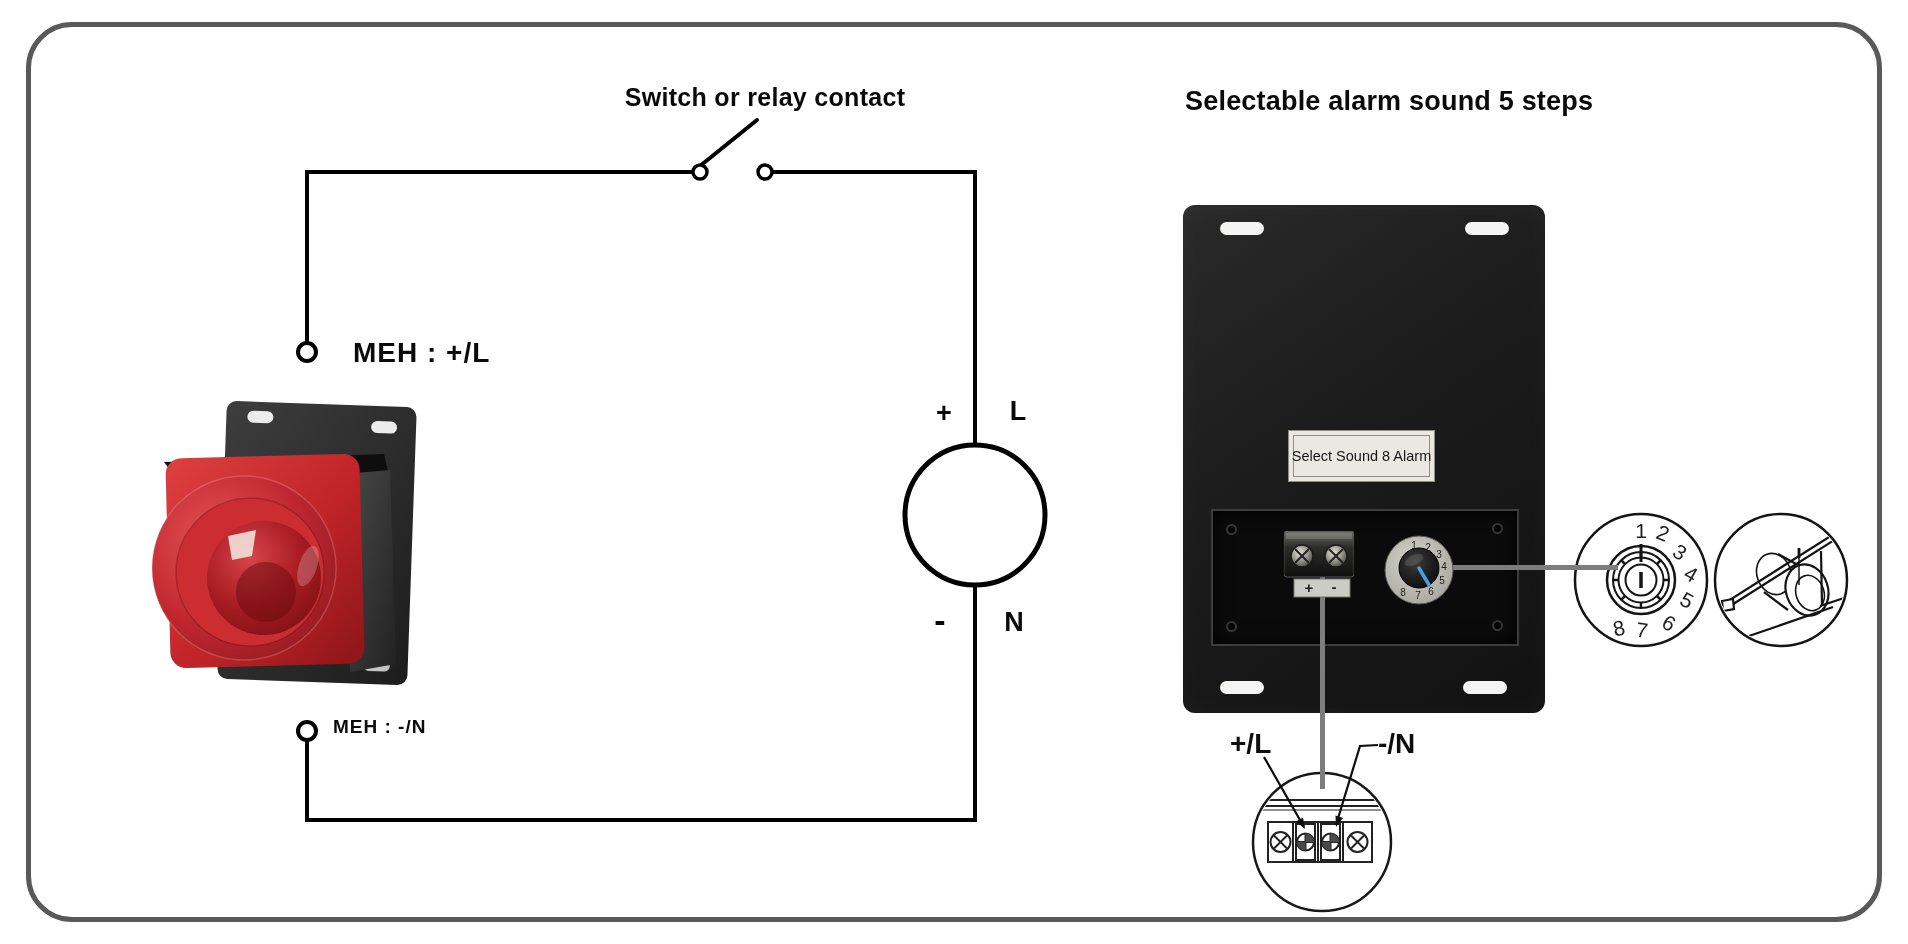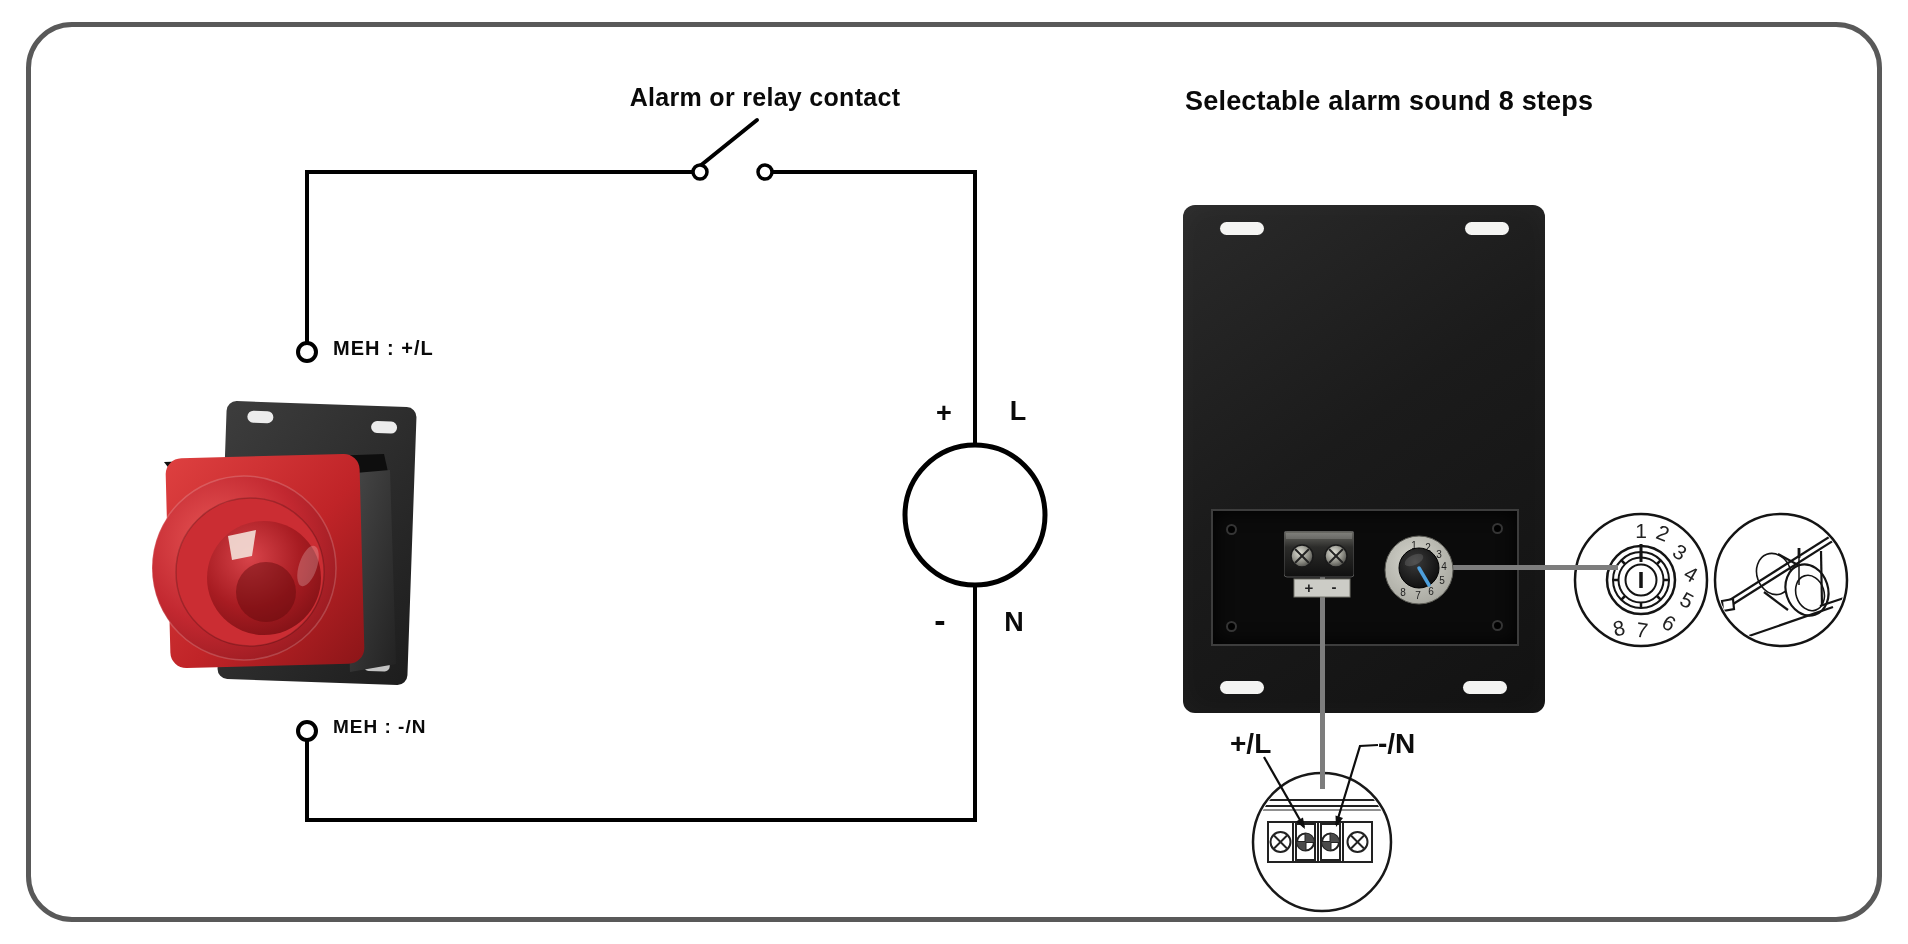--- a/index.html
+++ b/index.html
@@ -9,21 +9,21 @@
 
   
   .frame { left:26px; top:22px; width:1856px; height:900px;
            border:5px solid #595959; border-radius:46px; }
 
   svg text { font-family:"Liberation Sans", sans-serif; }
 
   
   .lbl { position:absolute; color:#0a0a0a; font-weight:bold; white-space:nowrap; }
   .switch-label { left:560px; top:83px; width:410px; text-align:center; font-size:25px; letter-spacing:.3px; }
-  .meh-top    { left:333px; top:337px; font-size:20px; letter-spacing:1px; }
+  .meh-top    { left:353px; top:337px; font-size:28px; letter-spacing:1px; }
   .meh-bottom { left:333px; top:716px; font-size:19px; letter-spacing:1px; }
   .ctr { transform:translate(-50%,-50%); }
   .plus-top  { left:944px; top:413px; font-size:27px; }
   .live-lbl  { left:1018px; top:411px; font-size:27px; }
   .minus-bot { left:940px; top:620px; font-size:34px; }
   .neutral-lbl { left:1014px; top:622px; font-size:27px; }
   .power-text { left:975px; top:515px; transform:translate(-50%,-50%); text-align:center;
                 font-size:27px; font-weight:bold; line-height:32px; color:#0a0a0a; }
 
   
@@ -70,21 +70,21 @@
   <path d="M772,172 H975 V445" fill="none" stroke="#000" stroke-width="4"></path>
   <path d="M975,585 V820 H307 V740" fill="none" stroke="#000" stroke-width="4"></path>
   <line x1="700" y1="166" x2="757" y2="120" stroke="#000" stroke-width="4" stroke-linecap="round"></line>
   <circle cx="700" cy="172" r="7" fill="#fff" stroke="#000" stroke-width="3.5"></circle>
   <circle cx="765" cy="172" r="7" fill="#fff" stroke="#000" stroke-width="3.5"></circle>
   <circle cx="975" cy="515" r="70" fill="#fff" stroke="#000" stroke-width="5"></circle>
   <circle cx="307" cy="352" r="9" fill="#fff" stroke="#000" stroke-width="4"></circle>
   <circle cx="307" cy="731" r="9" fill="#fff" stroke="#000" stroke-width="4"></circle>
 </svg>
 
-<div class="lbl switch-label">Alarm or relay contact</div>
+<div class="lbl switch-label">Switch or relay contact</div>
 <div class="lbl meh-top">MEH : +/L</div>
 <div class="lbl meh-bottom">MEH : -/N</div>
 <div class="lbl ctr plus-top">+</div>
 <div class="lbl ctr live-lbl">L</div>
 <div class="lbl ctr minus-bot">-</div>
 <div class="lbl ctr neutral-lbl">N</div>
 <div class="abs power-text">
   <div>Power</div>
   <div>supply</div>
 </div>
@@ -126,27 +126,30 @@
   <rect x="20" y="60" width="194" height="210" rx="16" fill="url(#bezelG)" transform="rotate(-1.5 117 165)"></rect>
   <circle cx="96" cy="172" r="92" fill="url(#flareG)"></circle>
   <circle cx="96" cy="172" r="92" fill="none" stroke="rgba(255,255,255,.18)" stroke-width="1.5"></circle>
   <circle cx="102" cy="176" r="74" fill="#cb2d33" stroke="rgba(0,0,0,.2)" stroke-width="1.5"></circle>
   <circle cx="116" cy="182" r="57" fill="url(#domeG)"></circle>
   <circle cx="118" cy="196" r="30" fill="rgba(95,8,10,.45)"></circle>
   <polygon points="80,140 108,134 104,160 84,164" fill="#f3e0d8" opacity=".9"></polygon>
   <ellipse cx="160" cy="170" rx="9" ry="21" fill="rgba(255,255,255,.22)" transform="rotate(18 160 170)"></ellipse>
 </svg>
 
-<div class="lbl panel-title">Selectable alarm sound 8 steps</div>
+<div class="lbl panel-title">Selectable alarm sound 5 steps</div>
 
 <div class="abs panel z2">
   <div class="slot tl"></div>
   <div class="slot tr"></div>
   <div class="slot bl"></div>
   <div class="slot br"></div>
+  <div class="sticker">
+    <span>Select Sound 8 Alarm</span>
+  </div>
   <div class="recess">
     <div class="hole h1"></div>
     <div class="hole h2"></div>
     <div class="hole h3"></div>
     <div class="hole h4"></div>
   </div>
 </div>
 
 <svg class="abs z4" style="left:1572px; top:511px;" width="138" height="138" viewBox="0 0 138 138">
   <circle cx="69" cy="69" r="66" fill="#fff" stroke="#141414" stroke-width="2.5"></circle>

